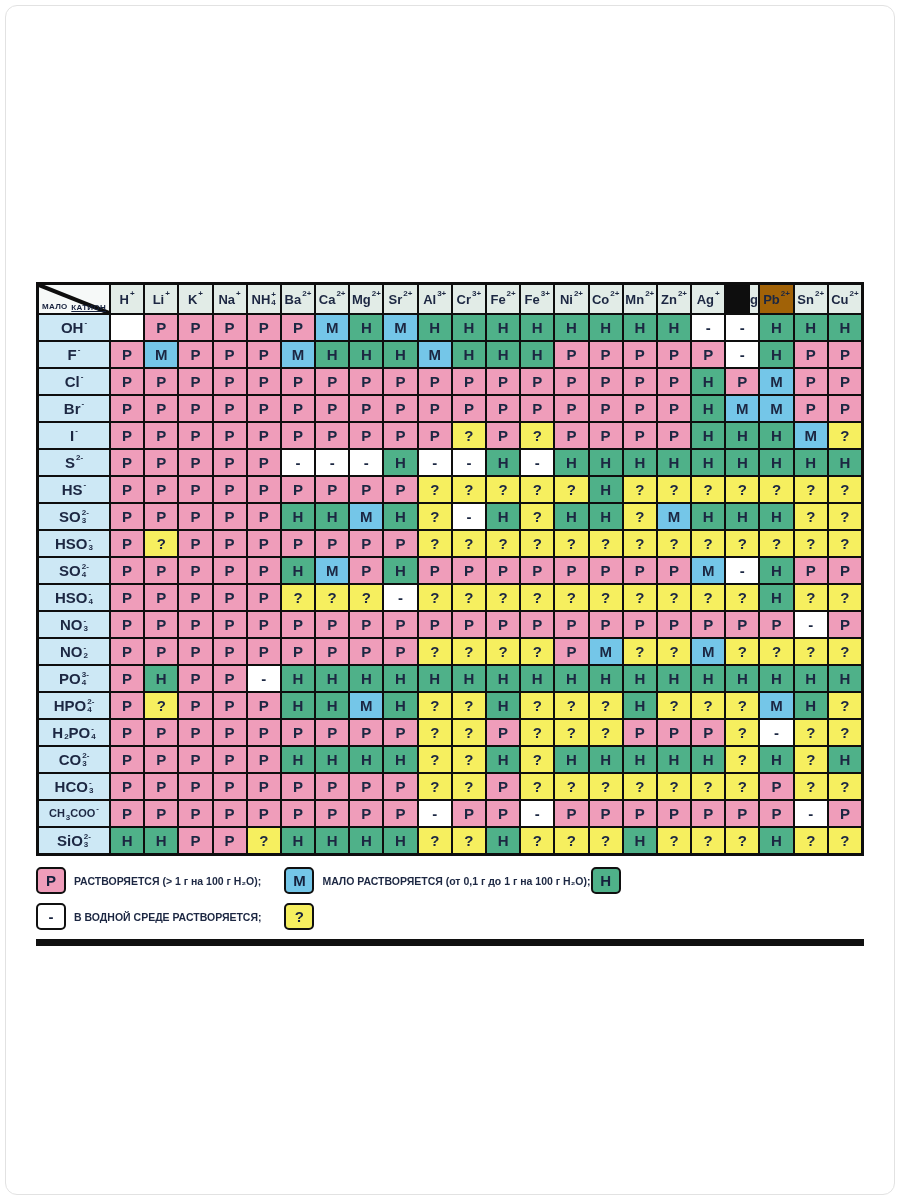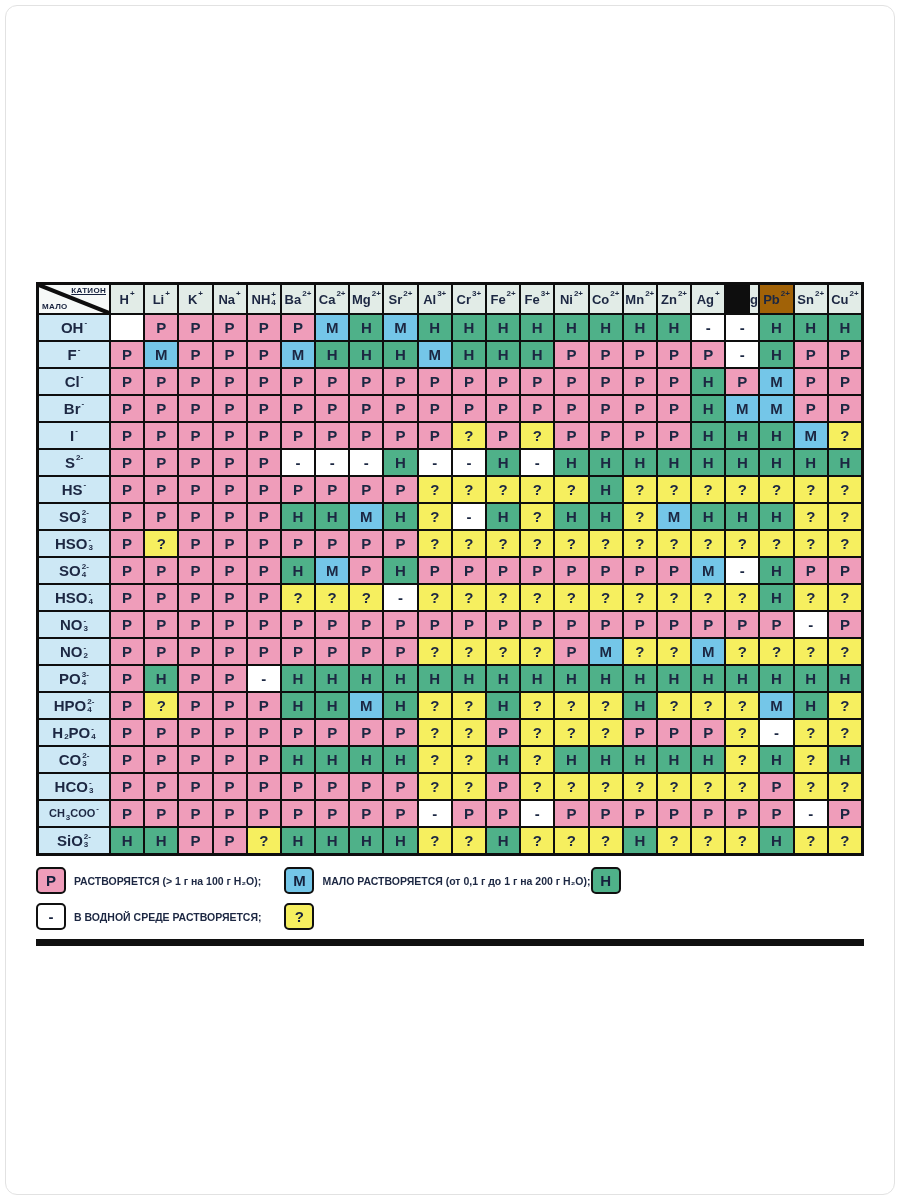--- a/index.html
+++ b/index.html
@@ -21,21 +21,21 @@
     border:1px solid #0e0e0e;display:flex;align-items:center;justify-content:center;
     font-weight:bold;color:#1c2742;height:25px;font-size:15px;background:#fff;
     overflow:hidden;white-space:nowrap;line-height:1;
   }
   .head{height:28px;background:#e2ece7;font-size:13px;}
   .anion{background:#cde8f5;font-size:15px;}
   .anion.small{font-size:11px;}
   .corner{height:28px;background:#f6f9f8;position:relative;}
   .corner svg{position:absolute;inset:0;width:100%;height:100%;}
   .ctop,.cbot{position:absolute;font-size:8px;font-weight:bold;color:#16213d;letter-spacing:0.3px;}
-  .ctop{top:2px;right:3px;text-decoration:underline;}
+  .ctop{top:19px;right:3px;text-decoration:underline;}
   .cbot{bottom:2px;left:3px;}
   .sp2{font-size:8px;position:relative;top:-5px;margin-left:1px;}
   .sb2{font-size:8px;position:relative;top:4px;margin-left:1px;}
   .stk{display:inline-flex;flex-direction:column;align-items:flex-start;margin-left:1px;}
   .stk .sp,.stk .sb{font-size:8px;line-height:0.95;}
   .legend{
     margin-top:11px;display:grid;grid-template-columns:30% 37% 33%;
     row-gap:9px;align-items:center;
   }
   .litem{display:flex;align-items:center;gap:8px;}
@@ -585,21 +585,21 @@
       <div class="cell " style="background: rgb(246, 239, 95);">?</div>
     </div>
 
   <div class="legend">
     <div class="litem">
       <span class="swatch" style="background: rgb(239, 157, 186);">Р</span>
       <span class="ltext">РАСТВОРЯЕТСЯ (&gt; 1 г на 100 г H₂O);</span>
     </div>
     <div class="litem">
       <span class="swatch" style="background: rgb(116, 198, 232);">М</span>
-      <span class="ltext">МАЛО РАСТВОРЯЕТСЯ (от 0,1 г до 1 г на 200 г H₂O);</span>
+      <span class="ltext">МАЛО РАСТВОРЯЕТСЯ (от 0,1 г до 1 г на 100 г H₂O);</span>
     </div>
     <div class="litem">
       <span class="swatch" style="background: rgb(79, 177, 137);">Н</span>
     </div>
     <div class="litem">
       <span class="swatch" style="background: rgb(255, 255, 255);">-</span>
       <span class="ltext">В ВОДНОЙ СРЕДЕ РАСТВОРЯЕТСЯ;</span>
     </div>
     <div class="litem">
       <span class="swatch" style="background: rgb(246, 239, 95);">?</span>

